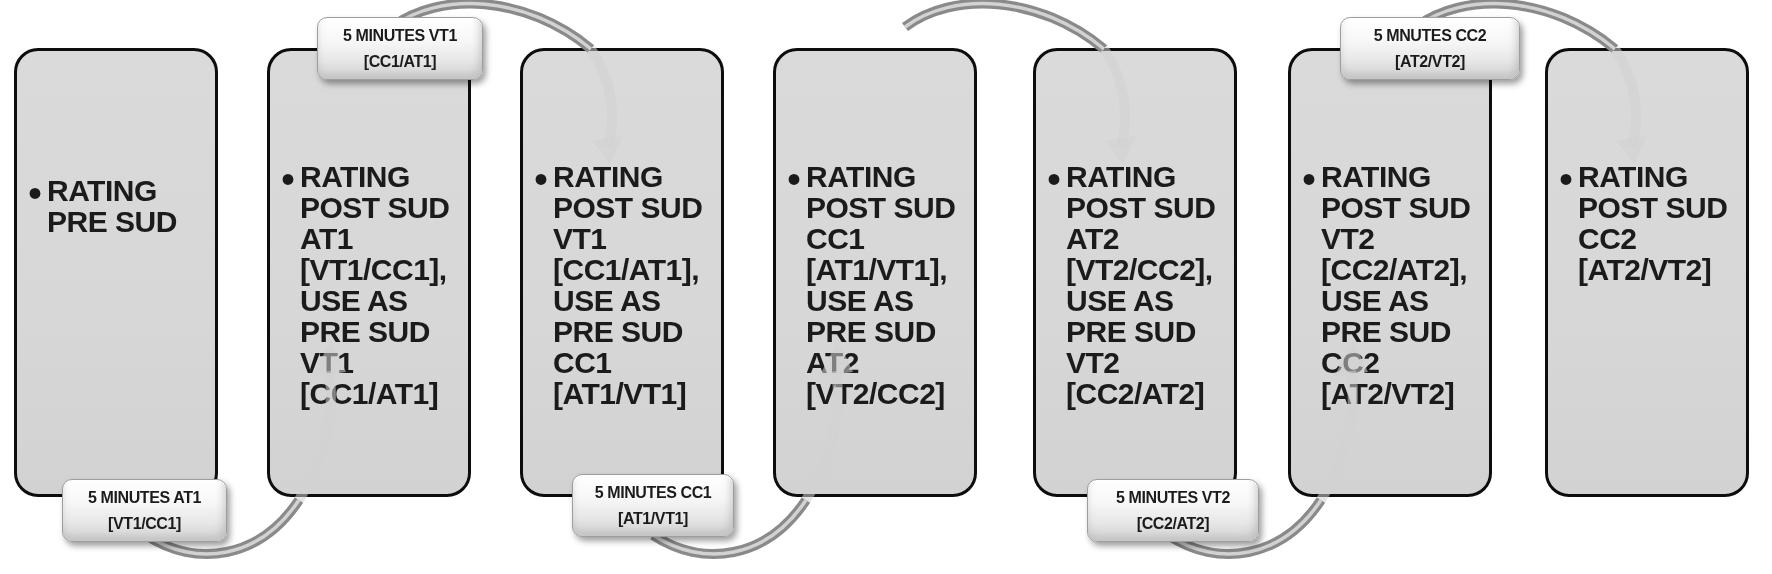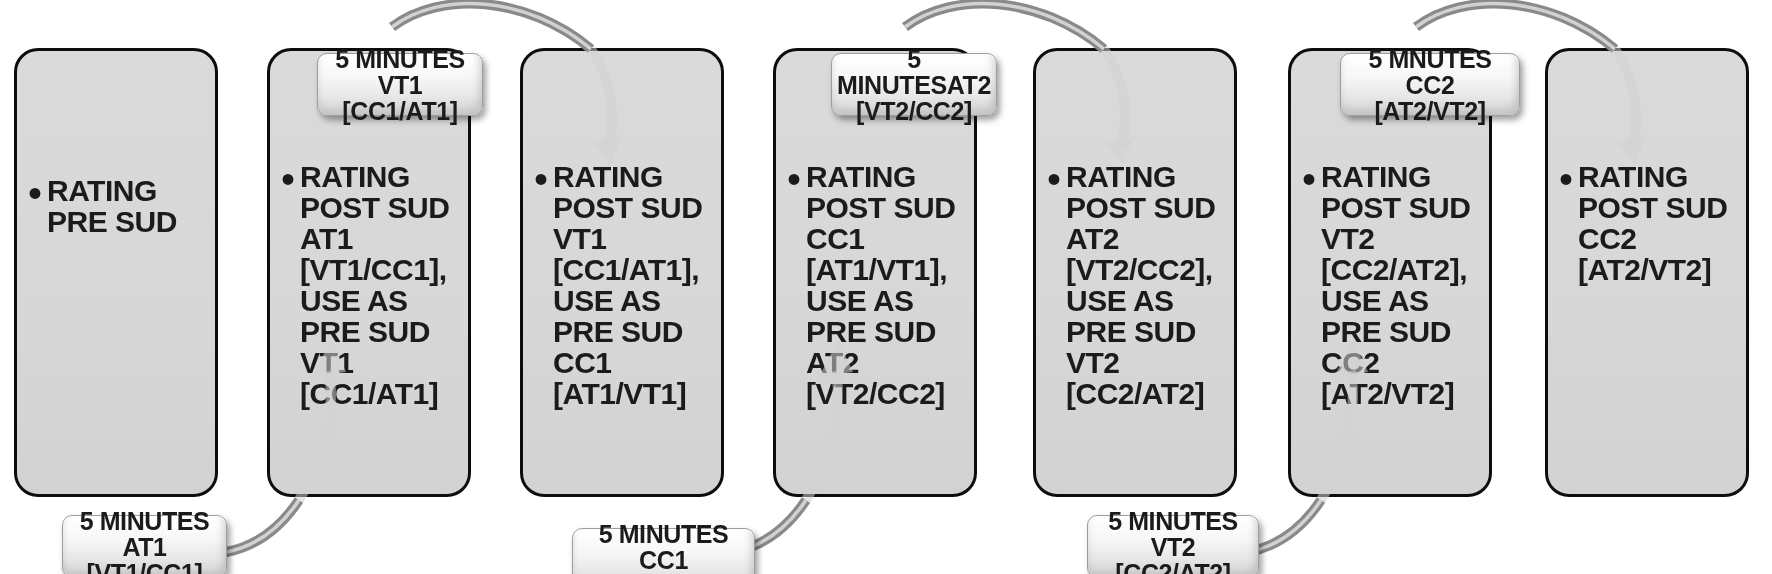--- a/index.html
+++ b/index.html
@@ -52,25 +52,24 @@
     box-sizing:border-box;
     border:1px solid var(--label-border);
     border-radius:10px;
     background:linear-gradient(180deg,#ffffff 0%,#f7f7f7 38%,#e3e3e3 78%,#eeeeee 100%);
     box-shadow:3px 4px 6px rgba(0,0,0,0.38),
                inset 0 1px 0 #ffffff,
                inset -2px -7px 9px rgba(145,145,145,0.45);
     display:flex;align-items:center;justify-content:center;
     text-align:center;
     white-space:pre-line;
-    font-size:25px;line-height:26px;
+    font-size:16px;line-height:26px;
     font-weight:700;letter-spacing:-0.4px;
     color:var(--text-color);
     z-index:3;
-    margin-top:36px;
   }
   
   .arcs{
     position:absolute;left:0;top:0;width:1772px;height:574px;
     z-index:2;pointer-events:none;
   }
   .arc-d{fill:none;stroke:var(--arc-dark);stroke-width:10;}
   .arc-h{fill:none;stroke:var(--arc-light);stroke-width:3.5;}
   .arc-f{fill:none;stroke:var(--arc-light);stroke-width:10;opacity:0.55;}
   .arc-fh{fill:var(--arc-light);stroke:none;opacity:0.55;}
@@ -166,25 +165,23 @@
     <use href="#arcB"></use>
     <use href="#arcB" x="507"></use>
     <use href="#arcB" x="1022"></use>
     <use href="#arcT"></use>
     <use href="#arcT" x="513"></use>
     <use href="#arcT" x="1024"></use>
   </svg>
 
   <div class="plabel" style="left:317px;top:17px;width:166px;height:63px">5 MINUTES VT1
 [CC1/AT1]</div>
-  <div class="plabel" style="left:831px;top:17px;width:166px;height:63px">5 MINUTESAT2
-[VT2/CC2]</div>
   <div class="plabel" style="left:1340px;top:17px;width:180px;height:63px">5 MNUTES CC2
 [AT2/VT2]</div>
 
   <div class="plabel" style="left:62px;top:479px;width:165px;height:63px">5 MINUTES AT1
 [VT1/CC1]</div>
-  <div class="plabel" style="left:572px;top:492px;width:183px;height:63px">5 MINUTES CC1
+  <div class="plabel" style="left:572px;top:474px;width:162px;height:63px">5 MINUTES CC1
 [AT1/VT1]</div>
   <div class="plabel" style="left:1087px;top:479px;width:172px;height:63px">5 MINUTES VT2
 [CC2/AT2]</div>
 
 </div>
 
 </body></html>

